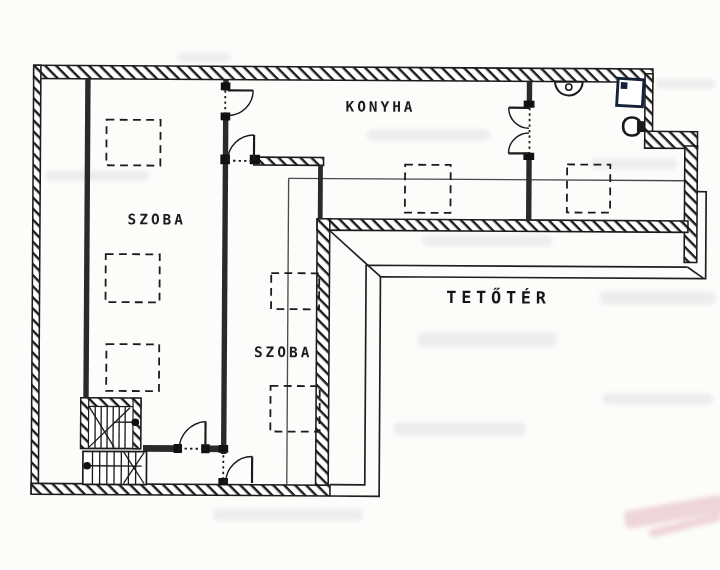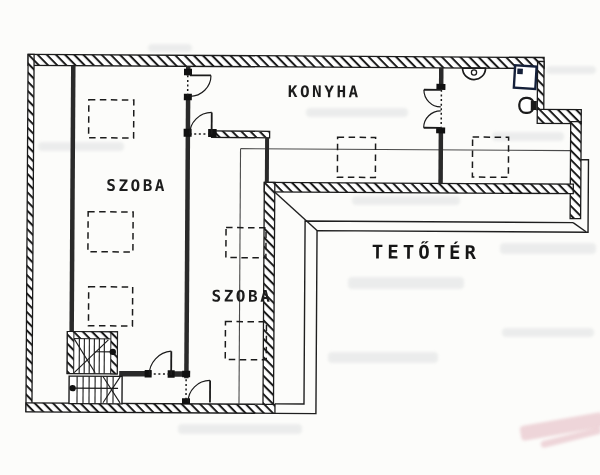--- a/index.html
+++ b/index.html
@@ -6,25 +6,25 @@
   .stage{
     position:relative;width:600px;height:475px;overflow:hidden;
     background:#fcfcfa;
     font-family:"DejaVu Sans Mono","Liberation Mono",monospace;
   }
   .plan{
     position:absolute;left:0;top:0;width:600px;height:475px;
     transform:rotate(0.35deg);transform-origin:300px 237px;
   }
   .room-label{
-    position:absolute;color:#1c1c1c;font-size:16px;letter-spacing:2.5px;
+    position:absolute;color:#1c1c1c;font-size:12px;letter-spacing:2.5px;
     font-weight:700;white-space:nowrap;
   }
   .attic-label{
-    position:absolute;color:#161616;font-size:19px;letter-spacing:4px;
+    position:absolute;color:#161616;font-size:14px;letter-spacing:4px;
     font-weight:700;white-space:nowrap;
   }
   .wm{position:absolute;background:#9aa0a8;opacity:.16;filter:blur(1.6px);border-radius:4px;}
   .wm.pink{background:#cf7d8e;opacity:.30;}
   svg{position:absolute;left:0;top:0;}
 </style>
 </head>
 <body>
 
 <div class="stage">

